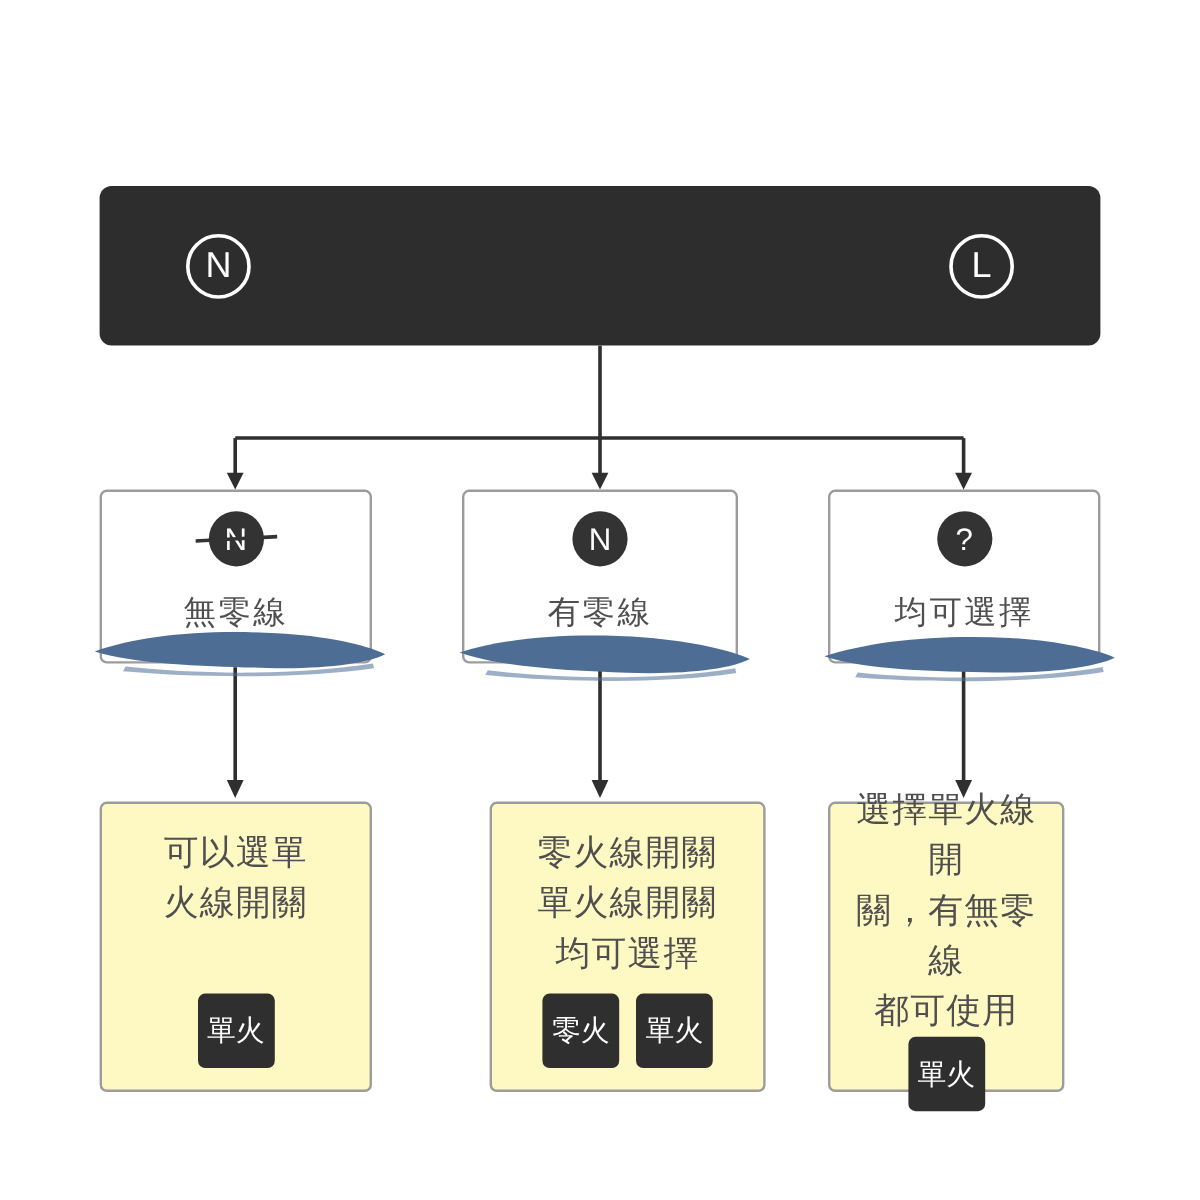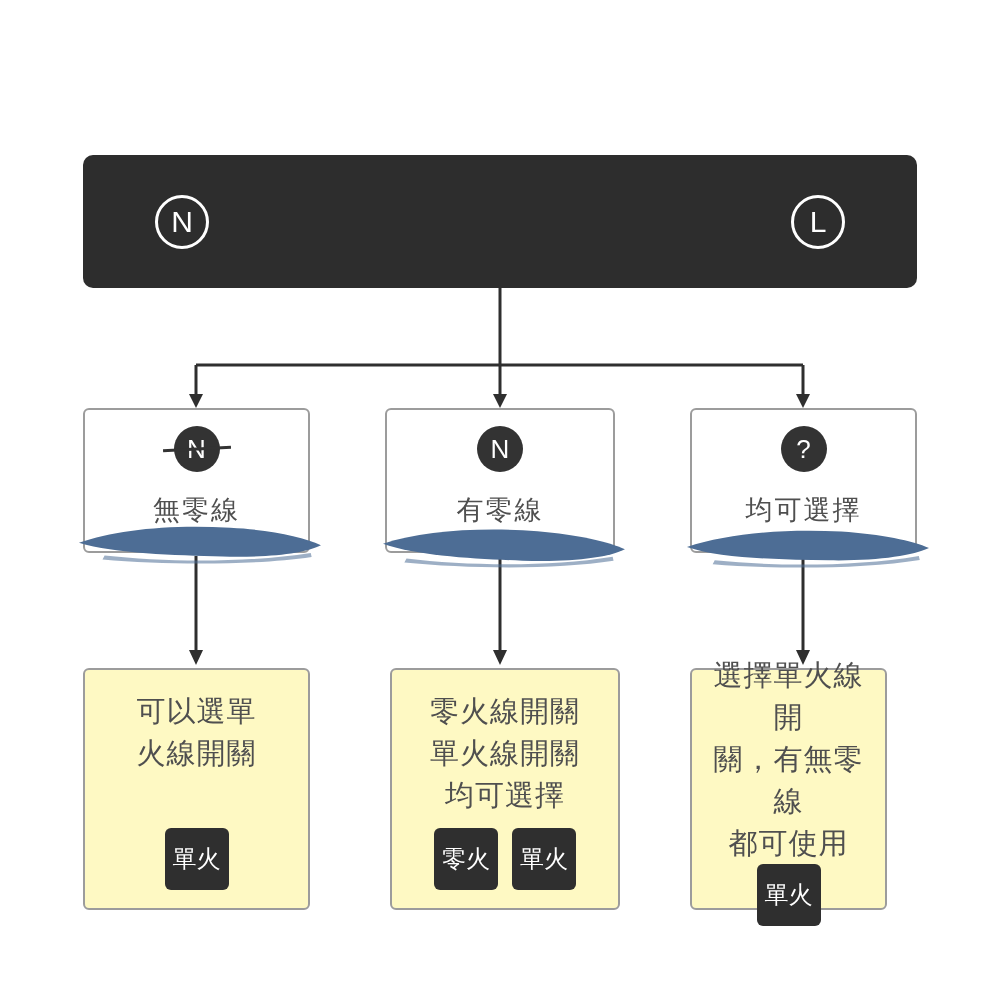--- a/index.html
+++ b/index.html
@@ -119,21 +119,21 @@
     border-radius: 6px;
     box-sizing: border-box;
     display: flex;
     flex-direction: column;
     align-items: center;
     padding: 20px 8px 18px;
     z-index: 2;
     justify-content: center;
   }
   .res-1 { left: 83px;  width: 227px; }
-  .res-2 { left: 390px; width: 230px; font-family: Liberation Serif, serif; }
+  .res-2 { left: 408px; width: 230px; font-family: Liberation Serif, serif; }
   .res-3 { left: 690px; width: 197px; }
 
   .result-text {
     font-size: 29px;
     line-height: 1.45;
     color: var(--text-color, #4f4f4f);
     text-align: center;
     white-space: pre-line;
     letter-spacing: 1px;
   }

